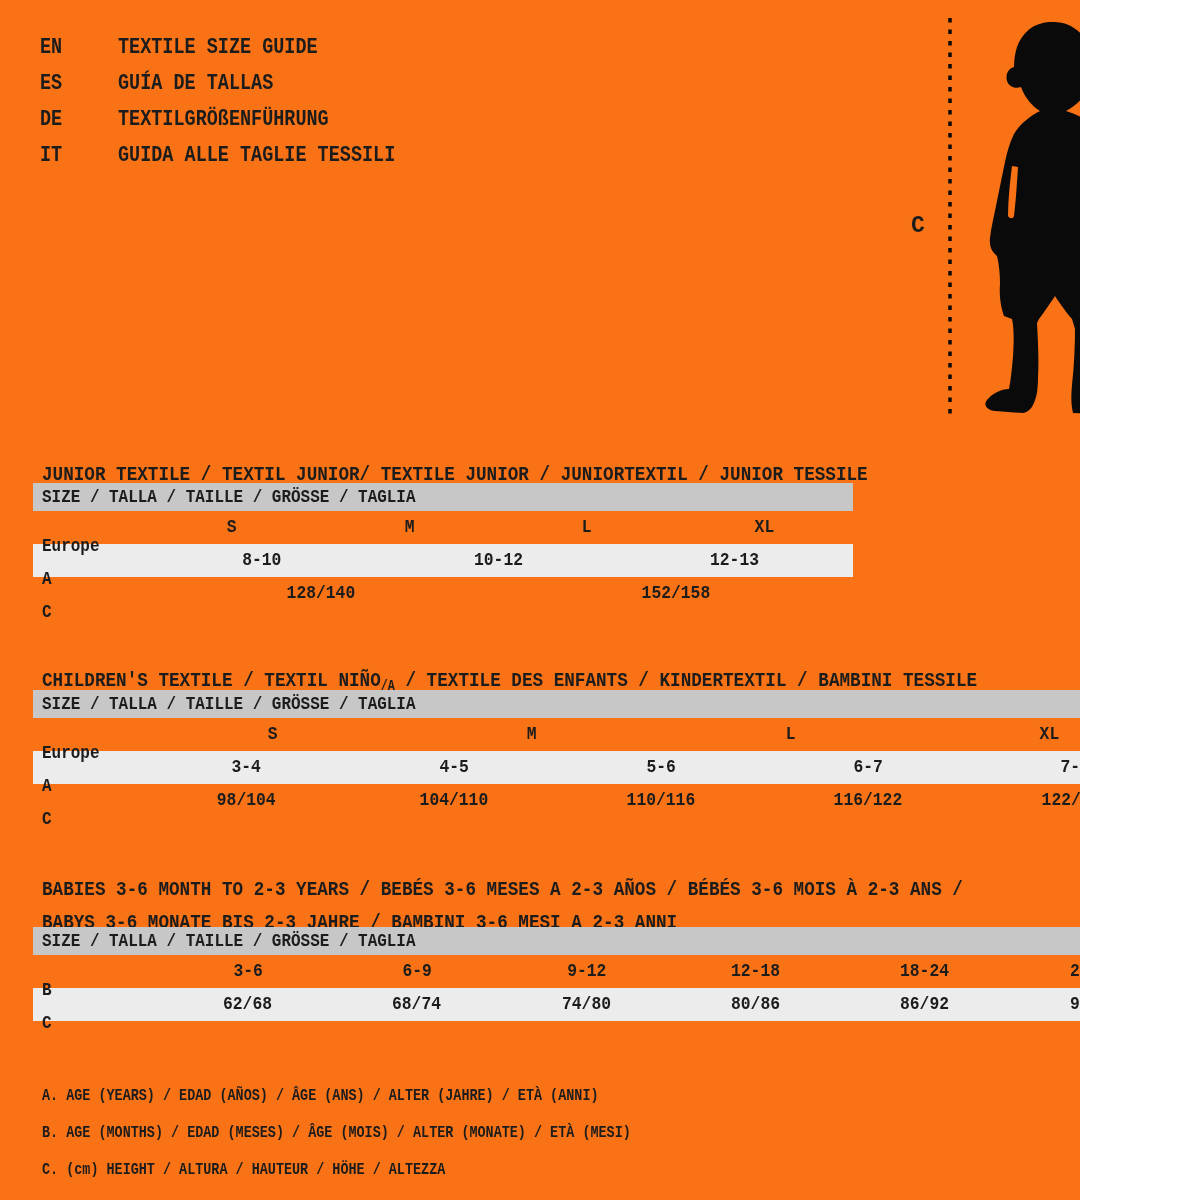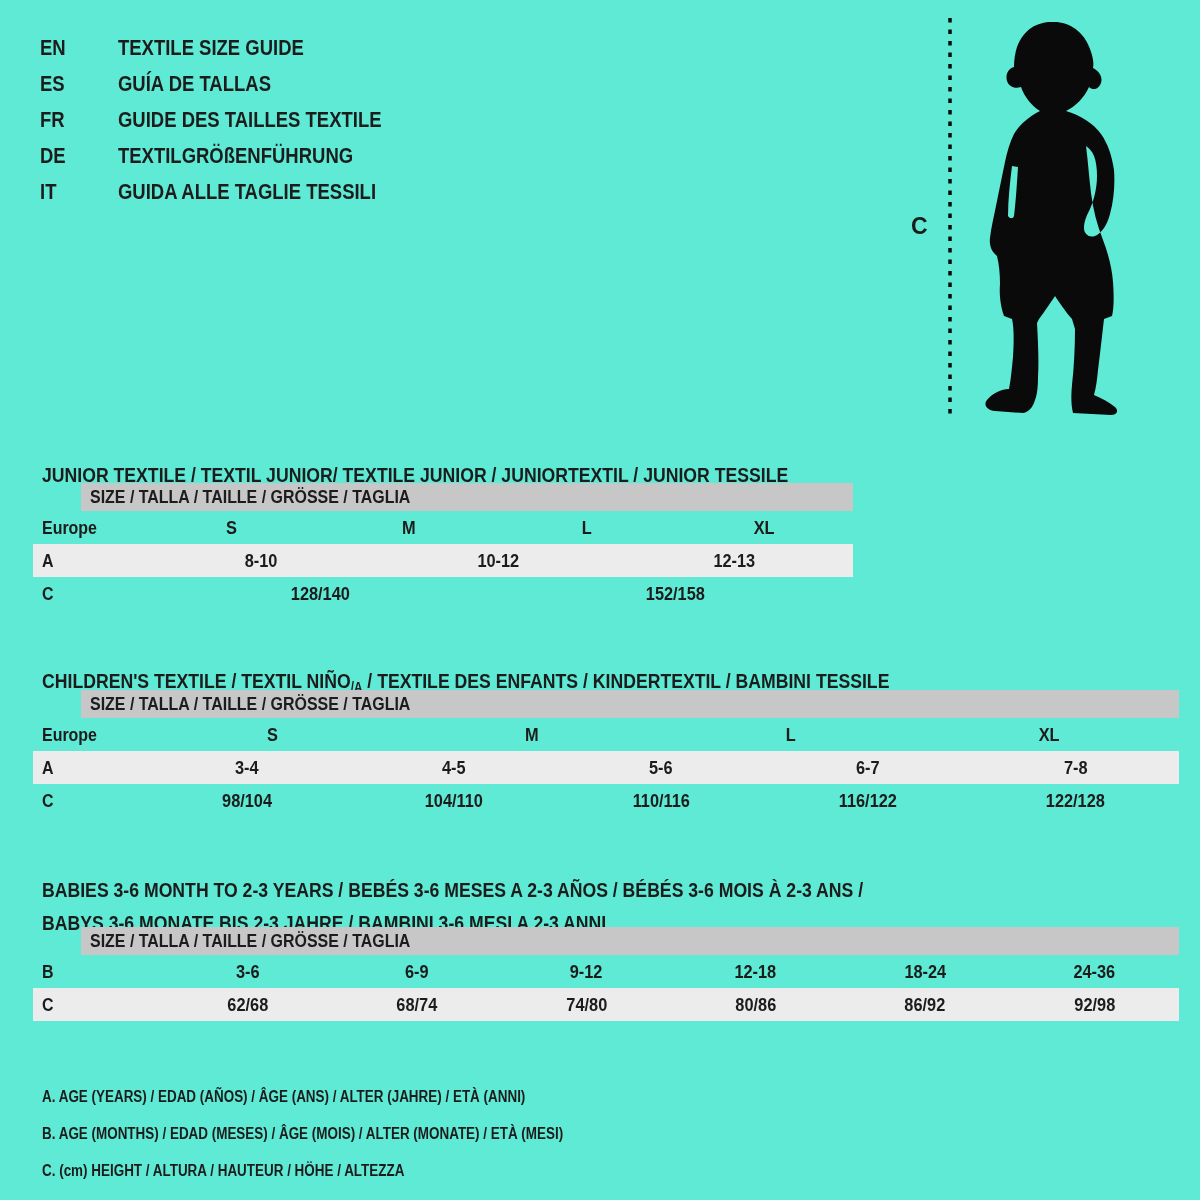--- a/index.html
+++ b/index.html
@@ -1,20 +1,20 @@
 <!DOCTYPE html>
 <html><head>
 <meta charset="utf-8">
 <style>
   html,body{margin:0;padding:0;background:#ffffff;}
   .canvas{
     position:relative;
-    width:1200px;height:1200px;
-    background:#5eead4;
-    font-family:Liberation Sans, sans-serif;
+    width:1080px;height:1200px;
+    background:#f97316;
+    font-family:Liberation Mono, monospace;
     color:#1c1c1c;
     overflow:hidden;
   }
   
   .cx{display:inline-block;transform:scaleX(0.84);transform-origin:0 50%;white-space:nowrap;}
   .cc{display:inline-block;transform:scaleX(0.86);transform-origin:50% 50%;white-space:nowrap;}
 
   
   .lang-block{position:absolute;left:40px;top:30px;}
   .lang-row{display:flex;height:36px;line-height:36px;font-weight:bold;font-size:22px;}
@@ -24,24 +24,24 @@
   .height-label{position:absolute;left:911px;top:213px;font-weight:bold;font-size:23px;}
 
   
   .sec-head{position:absolute;left:42px;font-weight:bold;font-size:21px;line-height:24px;margin-top:28px;}
   .sec-head.two-line{line-height:33px;}
   .sub-a{font-size:14px;vertical-align:-4px;}
 
   
   .size-table{position:absolute;left:33px;}
   .thead{height:28px;line-height:28px;background:#c7c7c7;padding-left:9px;
-         font-weight:bold;font-size:19px;margin-left:48px;}
+         font-weight:bold;font-size:19px;}
   .trow{display:flex;height:33px;line-height:33px;font-weight:bold;font-size:19px;}
   .trow.alt{background:#ececec;}
-  .tlabel{padding-left:9px;box-sizing:border-box;}
+  .tlabel{padding-left:9px;box-sizing:border-box;margin-top:19px;}
   .t-junior .tlabel{width:110px;}
   .t-children .tlabel{width:110px;}
   .t-babies .tlabel{width:130px;}
   .tcell{flex:1;text-align:center;}
 
   
   .legend{position:absolute;left:42px;top:1078px;}
   .legend-line{height:37px;line-height:37px;font-weight:bold;font-size:16px;}
 </style>
 </head>
@@ -50,24 +50,20 @@
 <div class="canvas">
 
   <div class="lang-block">
     <div class="lang-row">
       <span class="lang-code"><span class="cx">EN</span></span>
       <span class="cx">TEXTILE SIZE GUIDE</span>
     </div>
     <div class="lang-row">
       <span class="lang-code"><span class="cx">ES</span></span>
       <span class="cx">GUÍA DE TALLAS</span>
-    </div>
-    <div class="lang-row">
-      <span class="lang-code"><span class="cx">FR</span></span>
-      <span class="cx">GUIDE DES TAILLES TEXTILE</span>
     </div>
     <div class="lang-row">
       <span class="lang-code"><span class="cx">DE</span></span>
       <span class="cx">TEXTILGRÖßENFÜHRUNG</span>
     </div>
     <div class="lang-row">
       <span class="lang-code"><span class="cx">IT</span></span>
       <span class="cx">GUIDA ALLE TAGLIE TESSILI</span>
     </div>
   </div>

